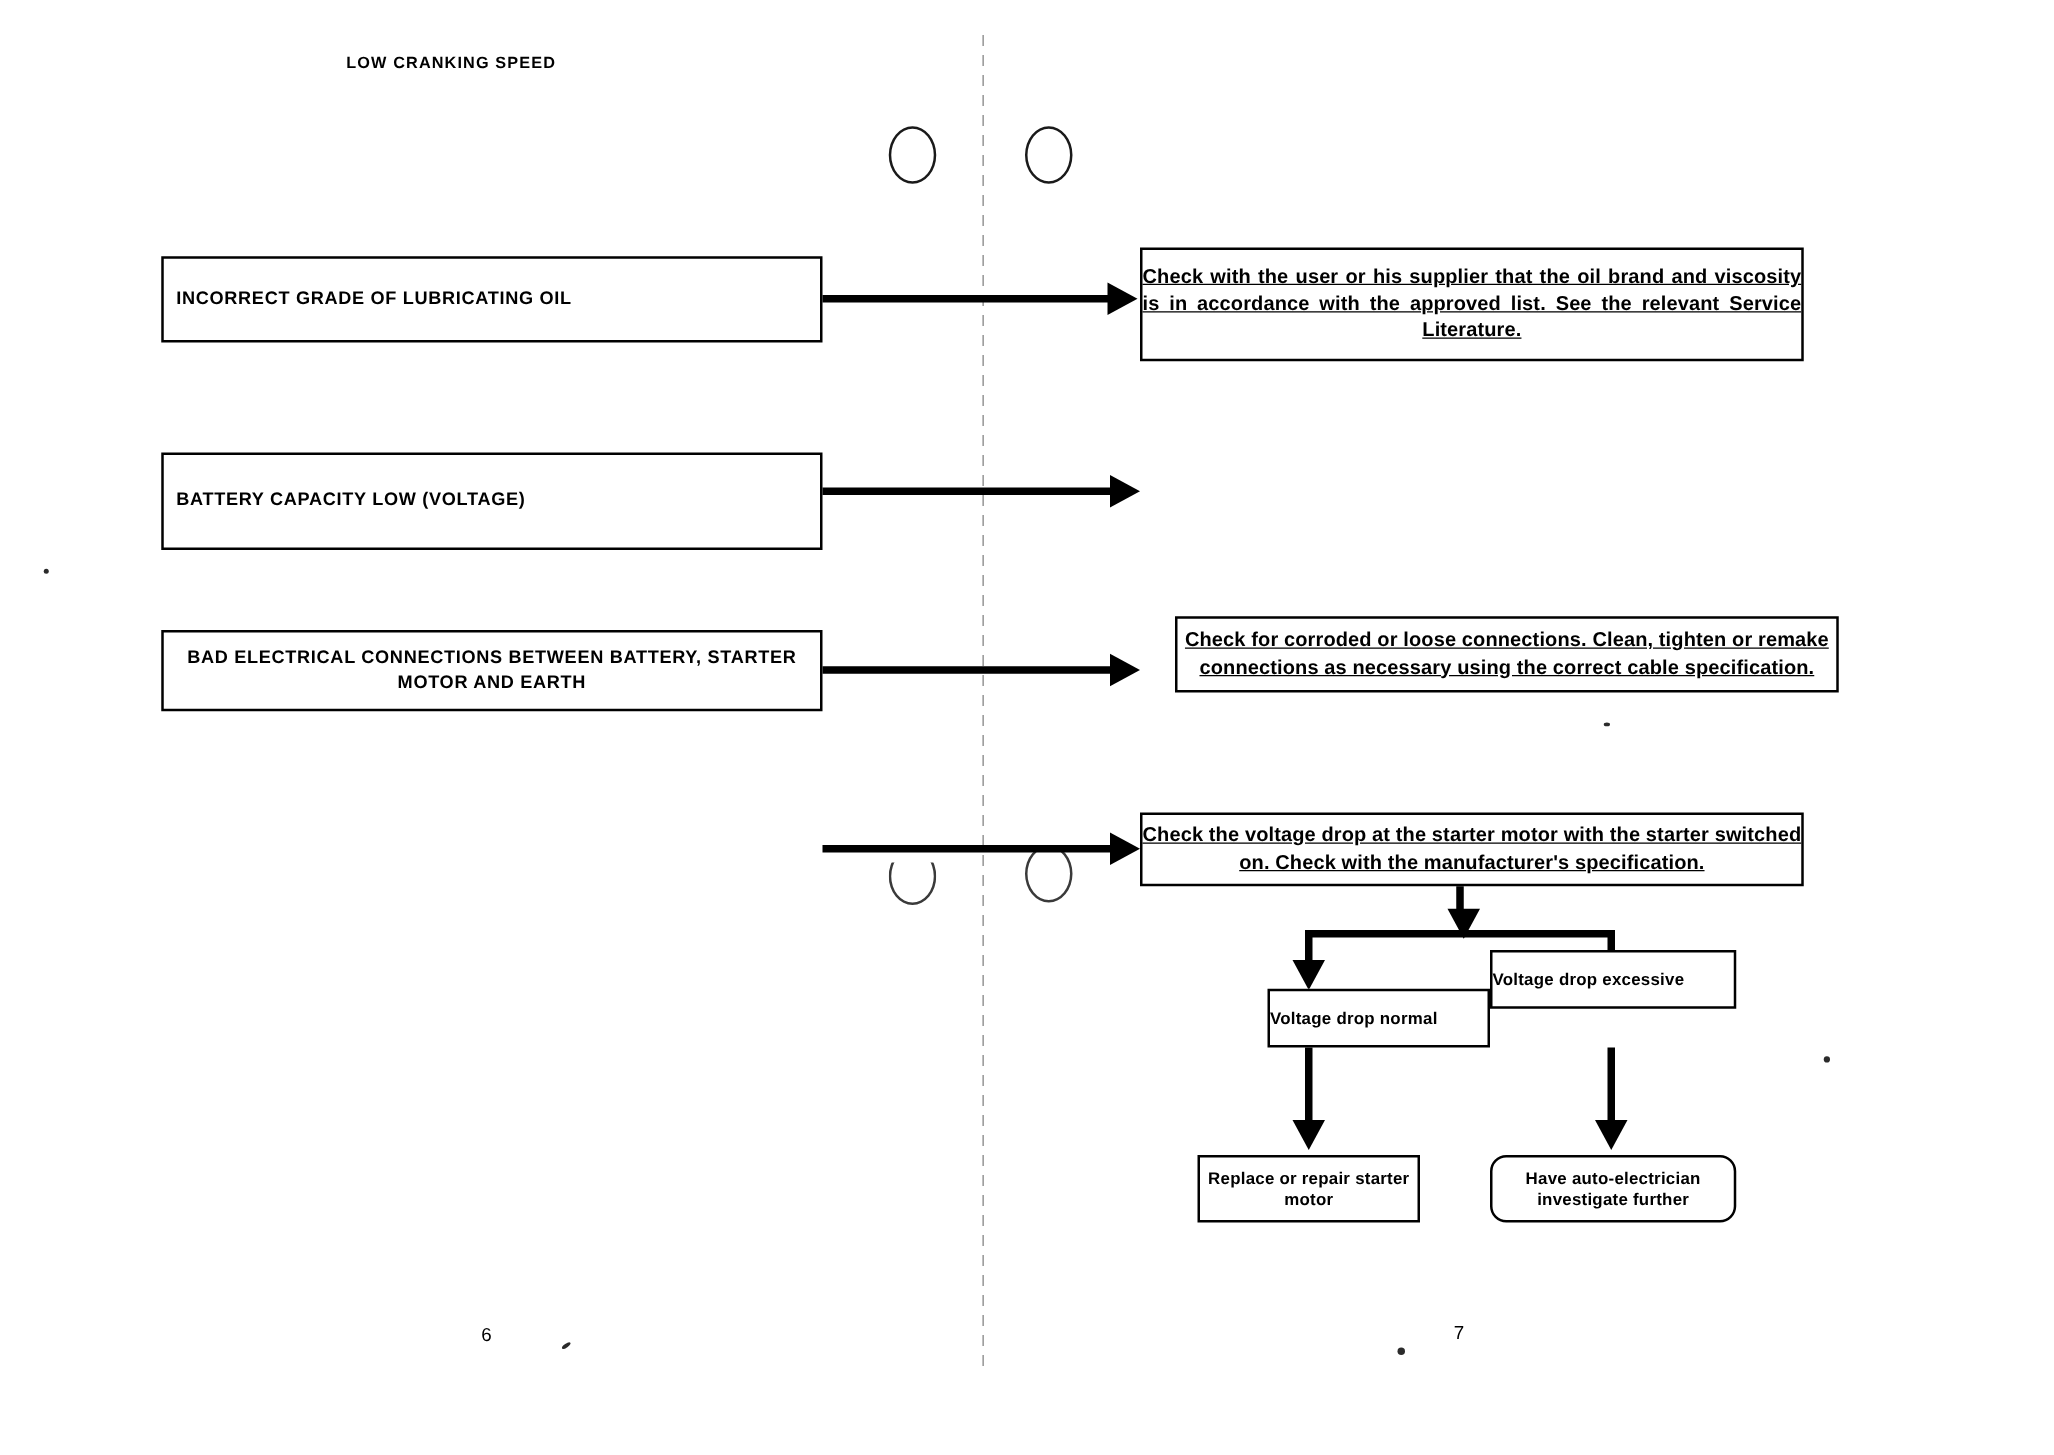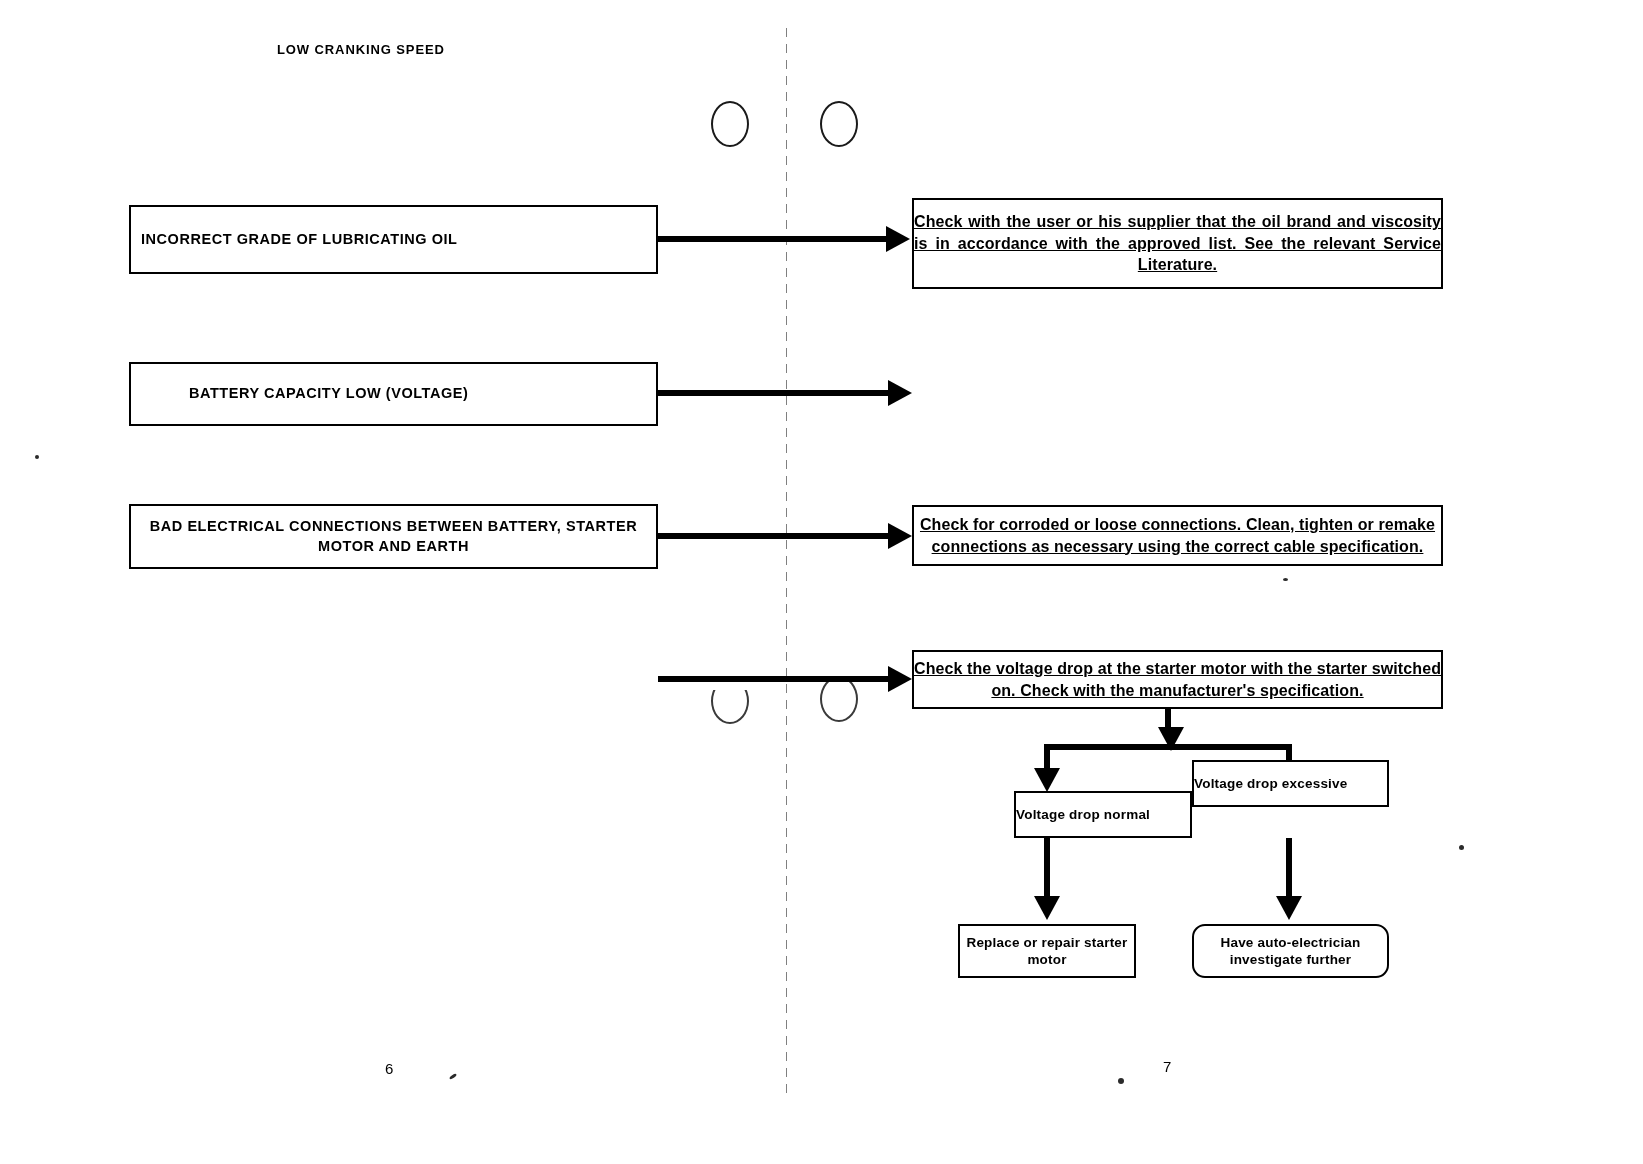--- a/index.html
+++ b/index.html
@@ -100,24 +100,24 @@
     text-decoration: underline;
   }
   .action-box .box-text.center-all {
     text-align: center;
     text-align-last: center;
   }
 
   
   .row1 { top: 205px; height: 69px; }
   .row1b{ top: 198px; height: 91px; }
-  .row2 { top: 362px; height: 64px; padding-left: 48px; }
+  .row2 { top: 362px; height: 78px; }
   .row2b{ top: 364px; height: 62px; }
   .row3 { top: 504px; height: 65px; }
-  .row3b{ top: 505px; height: 61px; }
+  .row3b{ top: 493px; height: 61px; margin-left: 28px; }
   .row4 { top: 648px; height: 63px; }
   .row4b{ top: 650px; height: 59px; }
 
   
   .sub-box { height: 47px; }
   .sub-box .box-text {
     font-size: 13.5px;
     letter-spacing: 0.2px;
     line-height: 1.28;
   }

